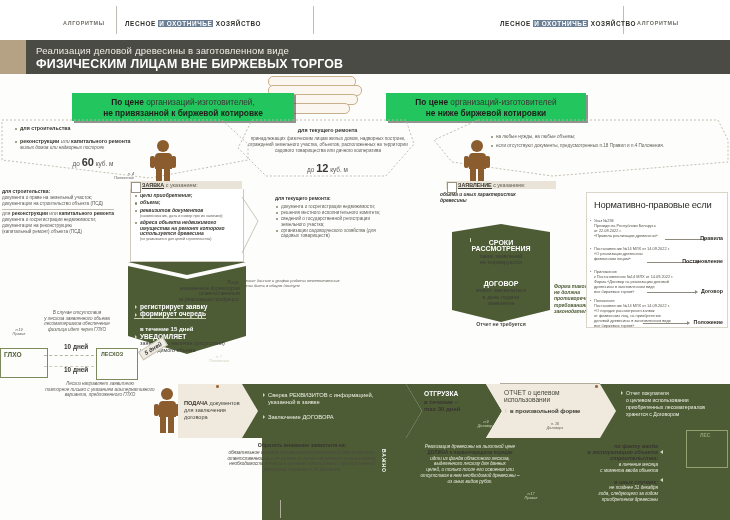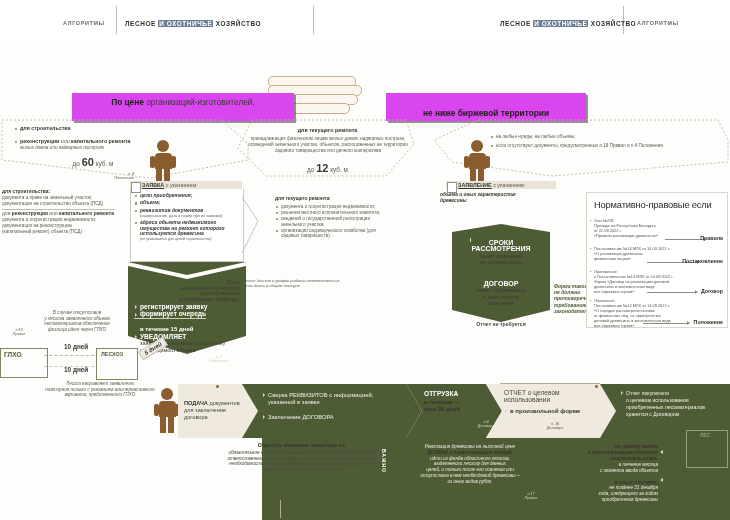--- a/index.html
+++ b/index.html
@@ -18,21 +18,21 @@
   .tb-beige{position:absolute;left:0;top:0;width:165px;height:34px;background:#b5a285;}
   .tb-dark{position:absolute;left:26px;top:0;width:704px;height:34px;background:#4b4b45;}
   .tb-l1{position:absolute;left:36px;top:5px;font-size:9.6px;color:#efece4;letter-spacing:.15px;white-space:nowrap;}
   .tb-l2{position:absolute;left:36px;top:17px;font-size:12.4px;font-weight:bold;color:#ffffff;letter-spacing:.2px;white-space:nowrap;}
 
   
   .logs{position:absolute;left:268px;top:76px;width:92px;height:36px;}
   .log{position:absolute;left:0;height:9px;border:1.1px solid #c8b08a;border-radius:5px;background:#fbf7f0;}
 
   
-  .ribbon{position:absolute;background:#d946ef;box-shadow:2px 2px 0 rgba(60,58,52,.55);}
+  .ribbon{position:absolute;background:#22c55e;box-shadow:2px 2px 0 rgba(60,58,52,.55);}
   .rb-txt{position:absolute;left:0;width:100%;text-align:center;font-size:8.3px;line-height:10.5px;color:#3a3934;}
   .rb-b{font-weight:bold;color:#1f1e1b;}
 
   
   .zone{position:absolute;}
   .zone svg{display:block;}
 
   
   .tx{position:absolute;font-size:4.6px;line-height:5.9px;color:#5f5c54;}
   .tx.c{text-align:center;}
@@ -95,36 +95,46 @@
       <span>ХОЗЯЙСТВО</span>
     </div>
     <div class="mh-txt mh-big" style="left:500px">
       <span>ЛЕСНОЕ</span>
       <span class="mh-hl">И ОХОТНИЧЬЕ</span>
       <span>ХОЗЯЙСТВО</span>
     </div>
     <div class="mh-txt" style="left:637px">АЛГОРИТМЫ</div>
   </div>
 
+  <div class="titlebar">
+    <div class="tb-beige"></div>
+    <div class="tb-dark"></div>
+    <div class="tb-l1">Реализация деловой древесины в заготовленном виде</div>
+    <div class="tb-l2">ФИЗИЧЕСКИМ ЛИЦАМ ВНЕ БИРЖЕВЫХ ТОРГОВ</div>
+  </div>
 
   <div class="logs">
     <div class="log" style="top:0;width:86px"></div>
     <div class="log" style="top:9px;width:92px"></div>
     <div class="log" style="top:18px;width:88px"></div>
     <div class="log" style="top:27px;width:80px"></div>
   </div>
 
   <div class="ribbon" style="left:72px;top:93px;width:222px;height:28px;">
     <div class="rb-txt" style="top:4px">
       <span class="rb-b">По цене</span><span> организаций-изготовителей,</span>
     </div>
+    <div class="rb-txt rb-b" style="top:14.5px">не привязанной к биржевой котировке</div>
   </div>
 
   <div class="ribbon" style="left:386px;top:93px;width:200px;height:28px;">
-    <div class="rb-txt rb-b" style="top:14.5px">не ниже биржевой территории</div>
+    <div class="rb-txt" style="top:4px">
+      <span class="rb-b">По цене</span><span> организаций-изготовителей</span>
+    </div>
+    <div class="rb-txt rb-b" style="top:14.5px">не ниже биржевой котировки</div>
   </div>
 
   <div class="zone" style="left:0;top:118px;">
     <svg width="250" height="62" viewBox="0 0 250 62">
       <polygon points="2,2 222,2 248,26 248,42 150,60 2,42" fill="none" stroke="#bdb7a8" stroke-width="0.9" stroke-dasharray="2,2"></polygon>
     </svg>
   </div>
   <div class="zone" style="left:236px;top:118px;">
     <svg width="180" height="62" viewBox="0 0 180 62">
       <polygon points="16,2 170,2 178,26 150,58 30,58 2,30" fill="none" stroke="#bdb7a8" stroke-width="0.9" stroke-dasharray="2,2"></polygon>

